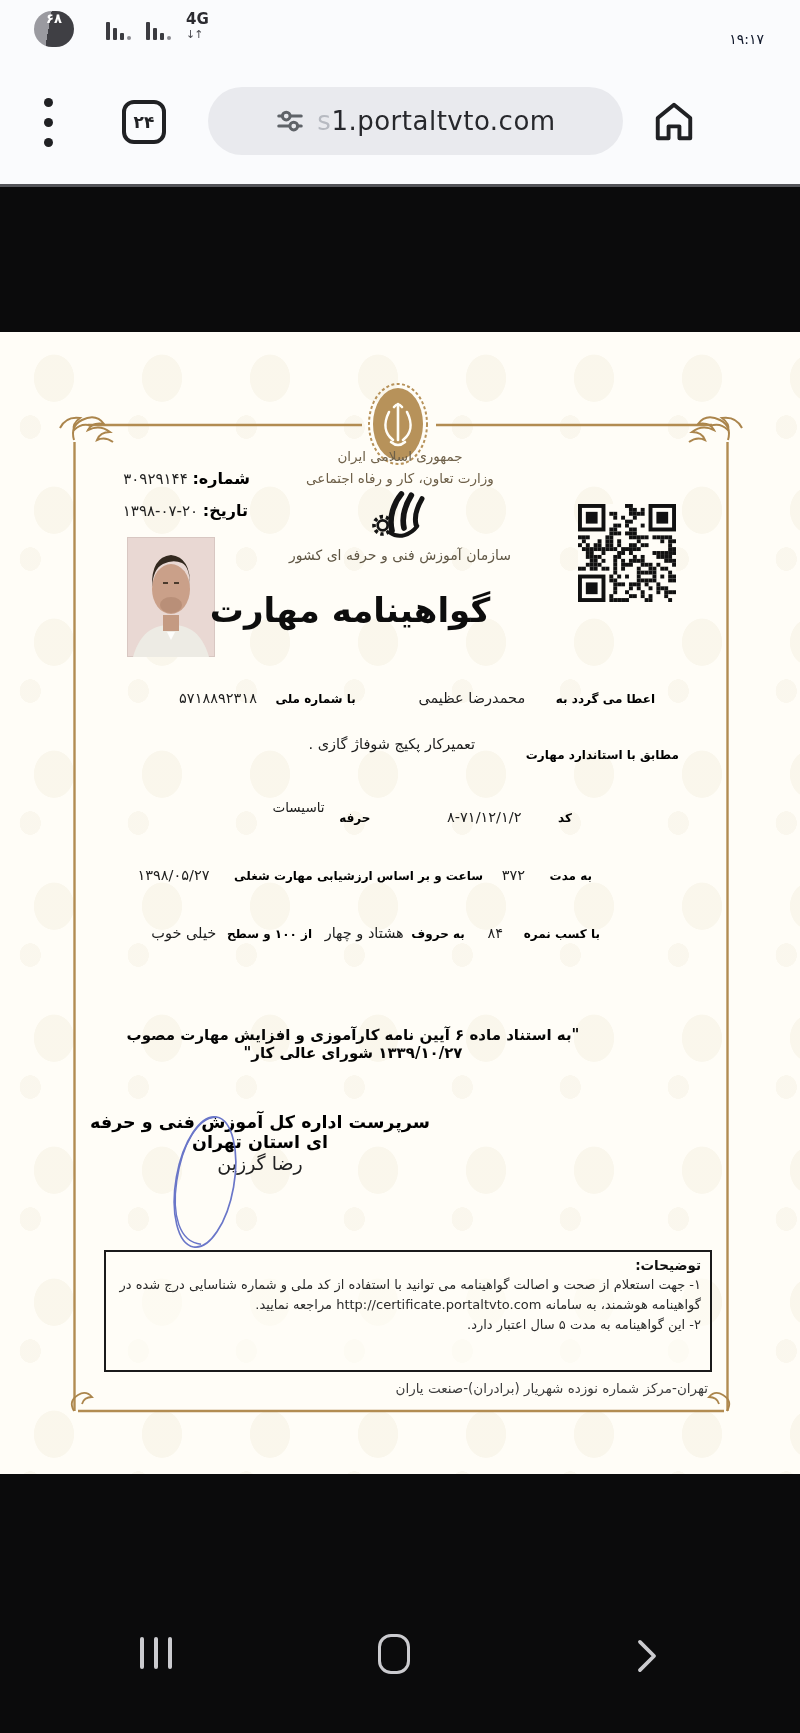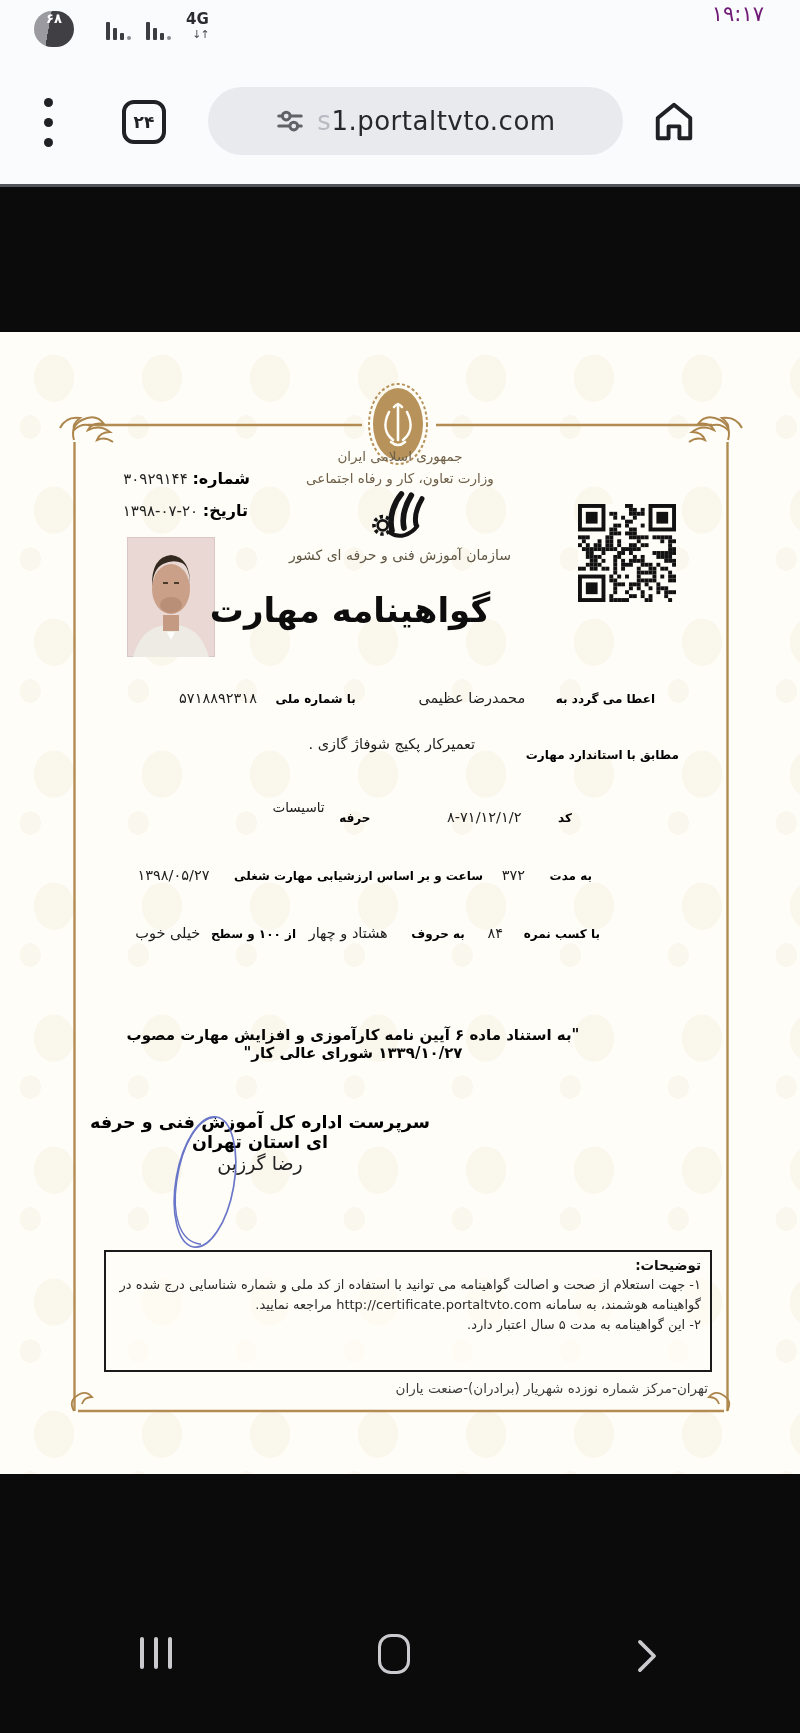--- a/index.html
+++ b/index.html
@@ -10,23 +10,23 @@
 
   
   .statusbar { top:0; left:0; width:800px; height:60px; background:#fafbfd; }
   .battery-badge { left:34px; top:11px; width:40px; height:36px; border-radius:18px;
     background:linear-gradient(100deg,#9a9aa0 38%,#3f3f44 38%); color:#fff;
     display:flex; align-items:flex-start; justify-content:center; font-size:13px; font-weight:bold; }
   .siggroup { display:flex; align-items:flex-end; gap:3px; top:22px; }
   .siggroup i { display:block; background:#3c3c41; width:4px; border-radius:1px; }
   .sg1 { left:106px; } .sg2 { left:146px; }
   .sigdot { width:4px; height:4px; background:#8a8a90; border-radius:50%; }
-  .network { left:186px; top:12px; color:#2b2b30; font-size:15px; font-weight:bold; line-height:15px; text-align:right; }
+  .network { left:186px; top:12px; color:#2b2b30; font-size:15px; font-weight:bold; line-height:15px; text-align:left; }
   .net-arrows { font-size:11px; letter-spacing:-1px; color:#4a4a50; font-weight:normal; }
-  .clock { right:36px; top:2px; color:#701a75; font-size:21px; }
+  .clock { right:36px; top:31px; color:#0f172a; font-size:14px; }
 
   
   .toolbar { top:60px; left:0; width:800px; height:127px; background:#fafbfd; border-bottom:3px solid #54555a; }
   .menu-dots { left:44px; top:38px; width:10px; }
   .menu-dots i { display:block; width:9px; height:9px; border-radius:50%; background:#202124; margin:0 0 11px; }
   .tabbox { left:122px; top:40px; width:44px; height:44px; border:4px solid #202124; border-radius:12px;
     display:flex; align-items:center; justify-content:center; font-size:17px; font-weight:bold; color:#202124; }
   .urlpill { left:208px; top:27px; width:415px; height:68px; background:#e9eaee; border-radius:34px;
     display:flex; align-items:center; justify-content:center; gap:12px; }
   .url-text { font-size:26px; color:#27282c; letter-spacing:0.5px; direction:ltr; }
@@ -444,21 +444,21 @@
     <div class="abs row" style="right:208px;top:535px">
       <span class="lab" style="margin-left:20px">به مدت</span>
       <span style="margin-left:14px">۳۷۲</span>
       <span class="lab" style="margin-left:20px">ساعت و بر اساس ارزشیابی مهارت شغلی</span>
       <span dir="ltr">۱۳۹۸/۰۵/۲۷</span>
     </div>
 
     <div class="abs row" style="right:200px;top:593px">
       <span class="lab" style="margin-left:16px">با کسب نمره</span>
       <span style="margin-left:18px">۸۴</span>
-      <span class="lab" style="margin-left:19px">به حروف</span>
+      <span class="lab" style="margin-left:3px">به حروف</span>
       <span style="margin-left:8px">هشتاد و چهار</span>
       <span class="lab" style="margin-left:6px">از ۱۰۰ و سطح</span>
       <span>خیلی خوب</span>
     </div>
 
     <div class="abs quote" style="top:694px">"به استناد ماده ۶ آیین نامه کارآموزی و افزایش مهارت مصوب ۱۳۳۹/۱۰/۲۷ شورای عالی کار"</div>
 
     <div class="abs sig-block" style="top:780px">
       <div class="sig-title">سرپرست اداره کل آموزش فنی و حرفه ای استان تهران</div>
       <div class="sig-name">رضا گرزین</div>

